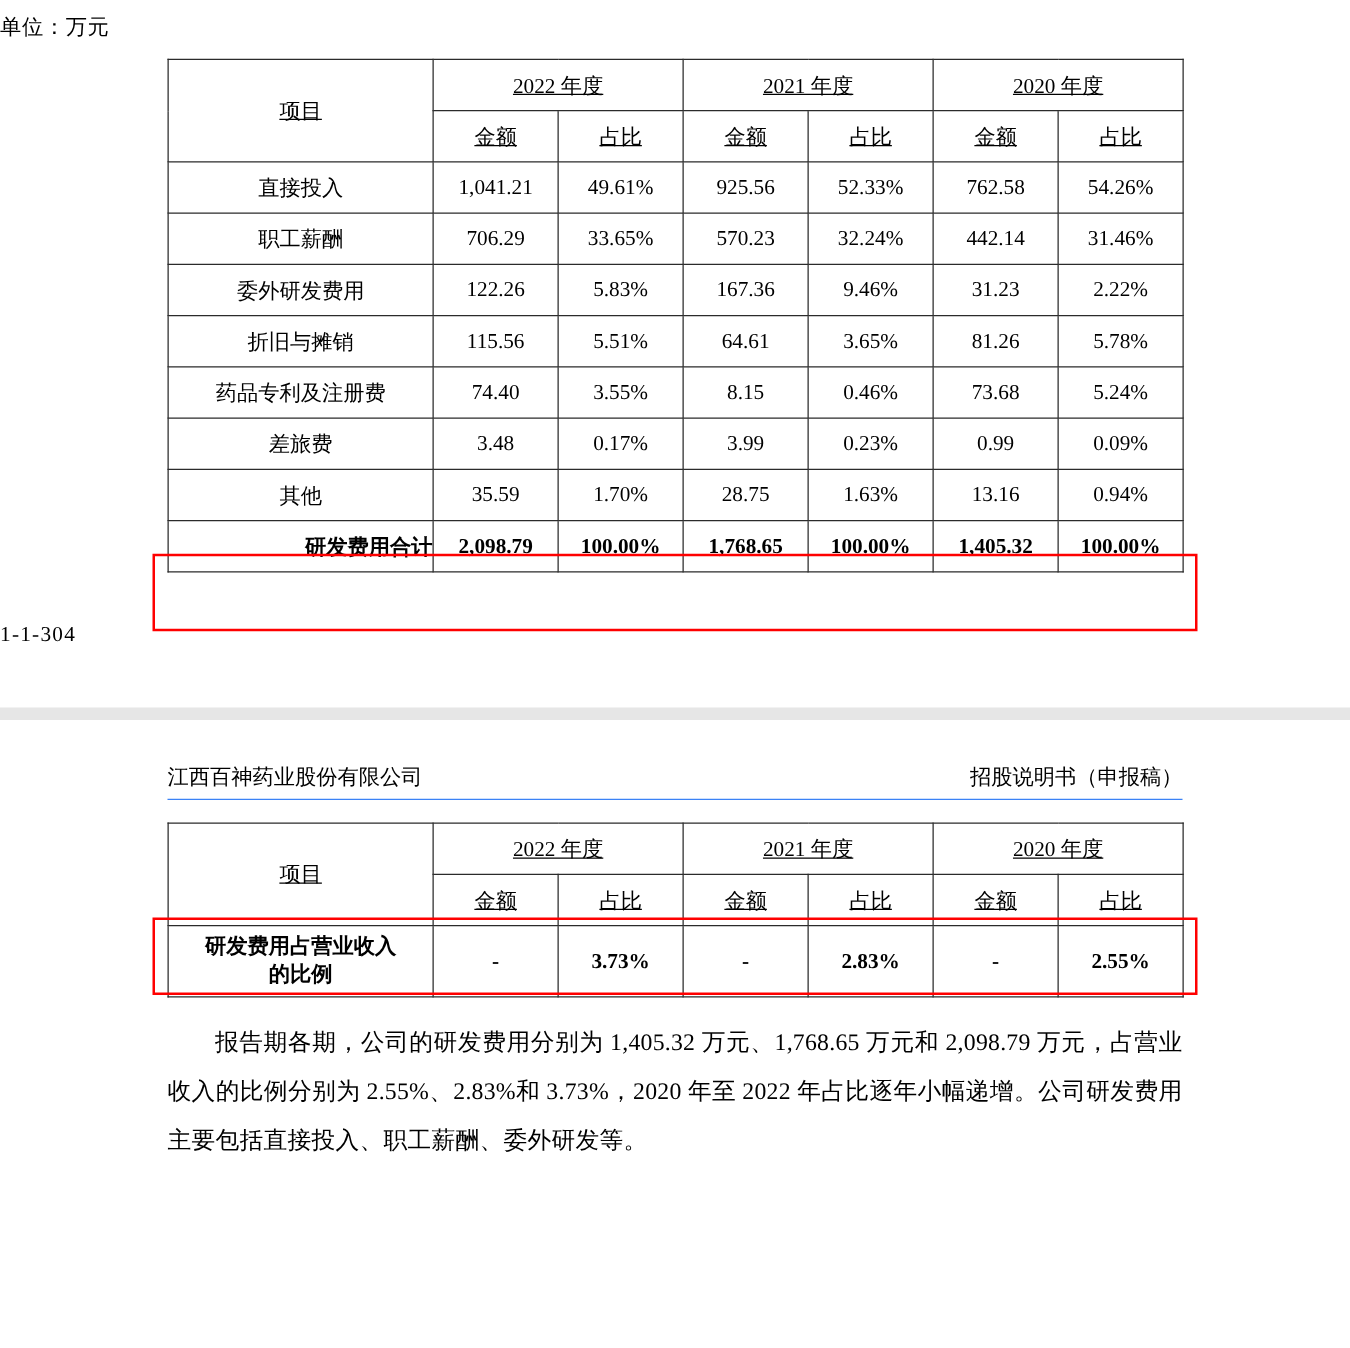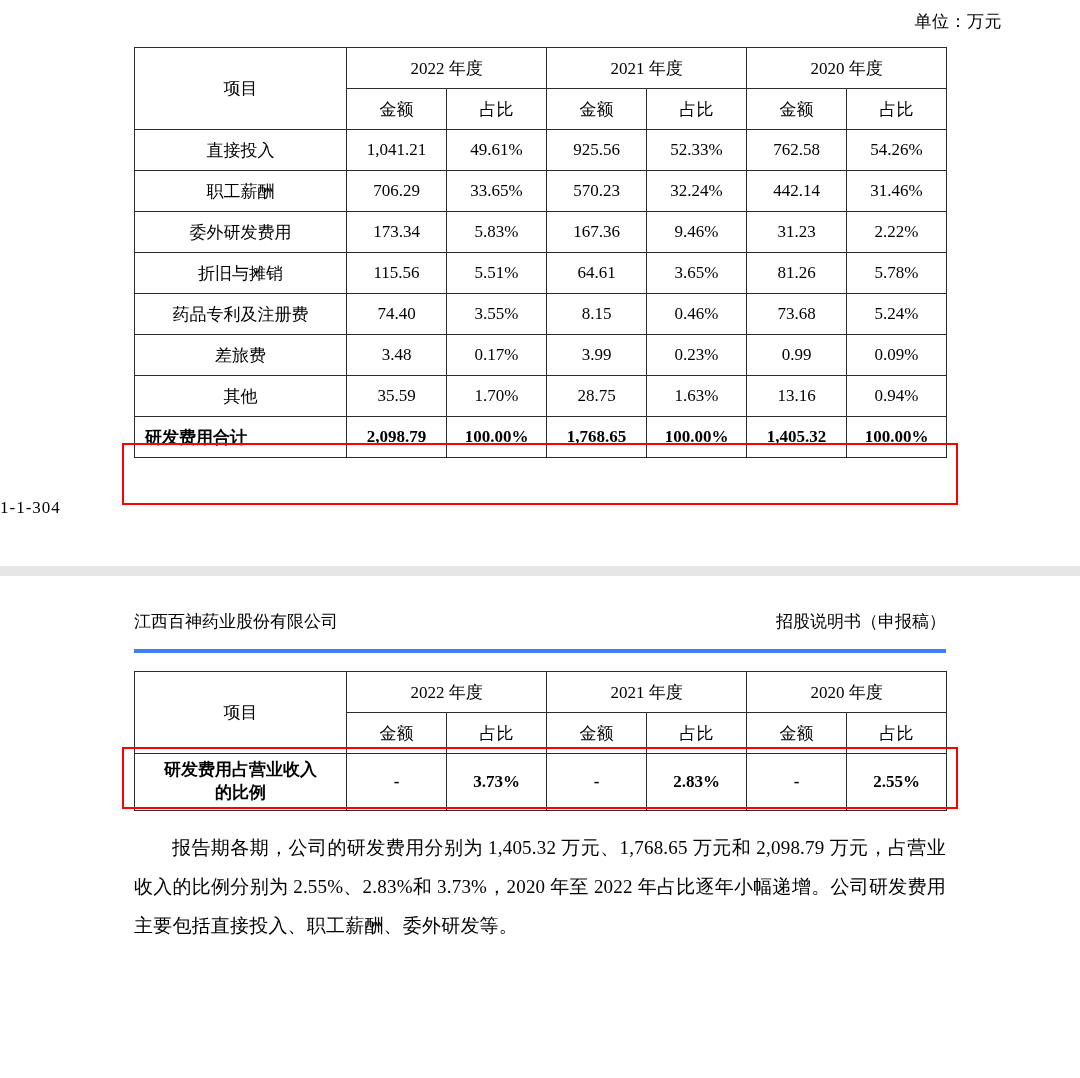--- a/index.html
+++ b/index.html
@@ -18,21 +18,20 @@
   .page {
     position: relative;
     width: 1080px;
   }
 
   
   .page-one {
     padding-top: 10px;
   }
   .unit-line {
-    text-align: right;
     padding-right: 78px;
     font-size: 17px;
     letter-spacing: 0.5px;
   }
   .table-wrap {
     margin: 14px auto 0 auto;
     width: 812px;
     position: relative;
   }
   table.doc {
@@ -45,39 +44,40 @@
     border: 1px solid #2b2b2b;
     padding: 0;
     font-weight: normal;
     text-align: center;
     vertical-align: middle;
     height: 40px;
     font-family: "Liberation Serif", "DejaVu Serif", serif;
   }
   table.doc thead td {
     font-size: 17px;
+    text-decoration: underline;
   }
   .col-item { width: 212px; }
   .col-amt  { width: 100px; }
   .col-pct  { width: 100px; }
 
   td.item-cell {
     text-align: left;
     padding-left: 12px;
   }
   td.num-cell {
     text-align: right;
     padding-right: 12px;
   }
   tr.total-row td {
     font-weight: bold;
   }
   tr.total-row td.item-cell {
-    text-align: left;
-    padding-left: 10px;
+    text-align: right;
+    padding-left: 0;
   }
   .hl-box {
     position: absolute;
     border: 2px solid #ff0000;
     pointer-events: none;
     box-sizing: border-box;
   }
   .page-num {
     font-size: 17px;
     margin-top: 40px;
@@ -97,22 +97,22 @@
   
   .page-two {
     padding-top: 34px;
   }
   .header-line {
     display: flex;
     justify-content: space-between;
     width: 812px;
     margin: 0 auto;
     font-size: 17px;
-    padding-bottom: 16px;
-    border-bottom: 4px solid #3b82f6;
+    padding-bottom: 6px;
+    border-bottom: 1px solid #3b82f6;
   }
   .header-line .left, .header-line .right {
     white-space: nowrap;
   }
   .table-wrap2 {
     margin: 18px auto 0 auto;
     width: 812px;
     position: relative;
   }
   .ratio-item {
@@ -188,21 +188,21 @@
           <td class="item-cell">职工薪酬</td>
           <td class="num-cell">706.29</td>
           <td class="num-cell">33.65%</td>
           <td class="num-cell">570.23</td>
           <td class="num-cell">32.24%</td>
           <td class="num-cell">442.14</td>
           <td class="num-cell">31.46%</td>
         </tr>
         <tr>
           <td class="item-cell">委外研发费用</td>
-          <td class="num-cell">173.34</td>
+          <td class="num-cell">122.26</td>
           <td class="num-cell">5.83%</td>
           <td class="num-cell">167.36</td>
           <td class="num-cell">9.46%</td>
           <td class="num-cell">31.23</td>
           <td class="num-cell">2.22%</td>
         </tr>
         <tr>
           <td class="item-cell">折旧与摊销</td>
           <td class="num-cell">115.56</td>
           <td class="num-cell">5.51%</td>

